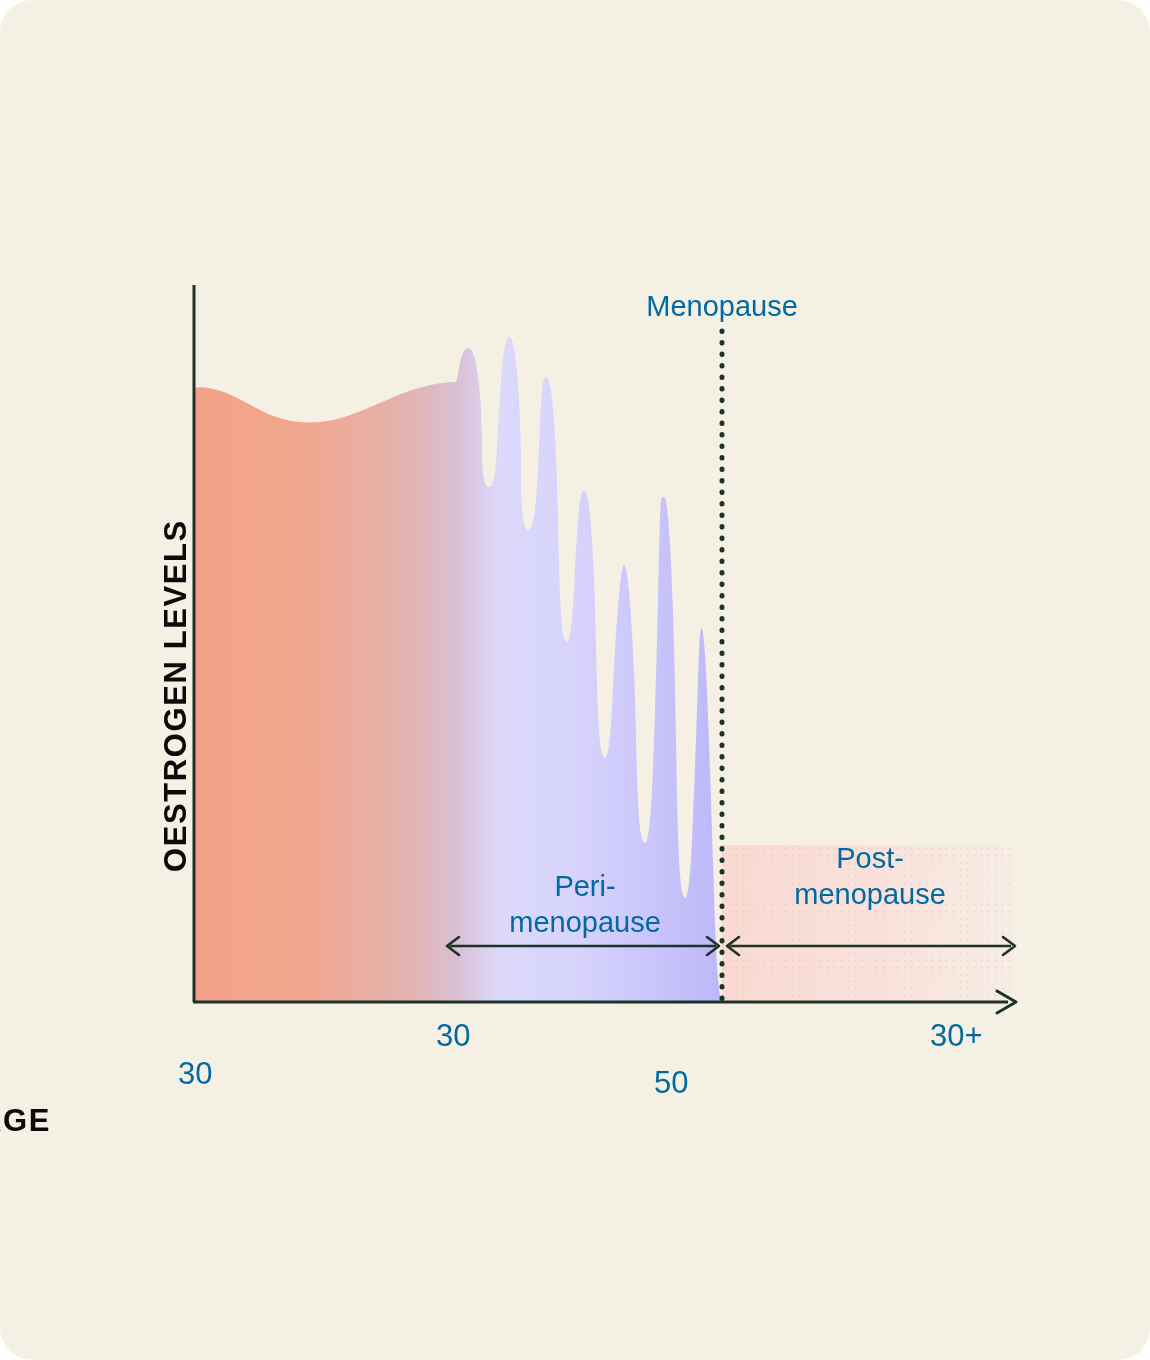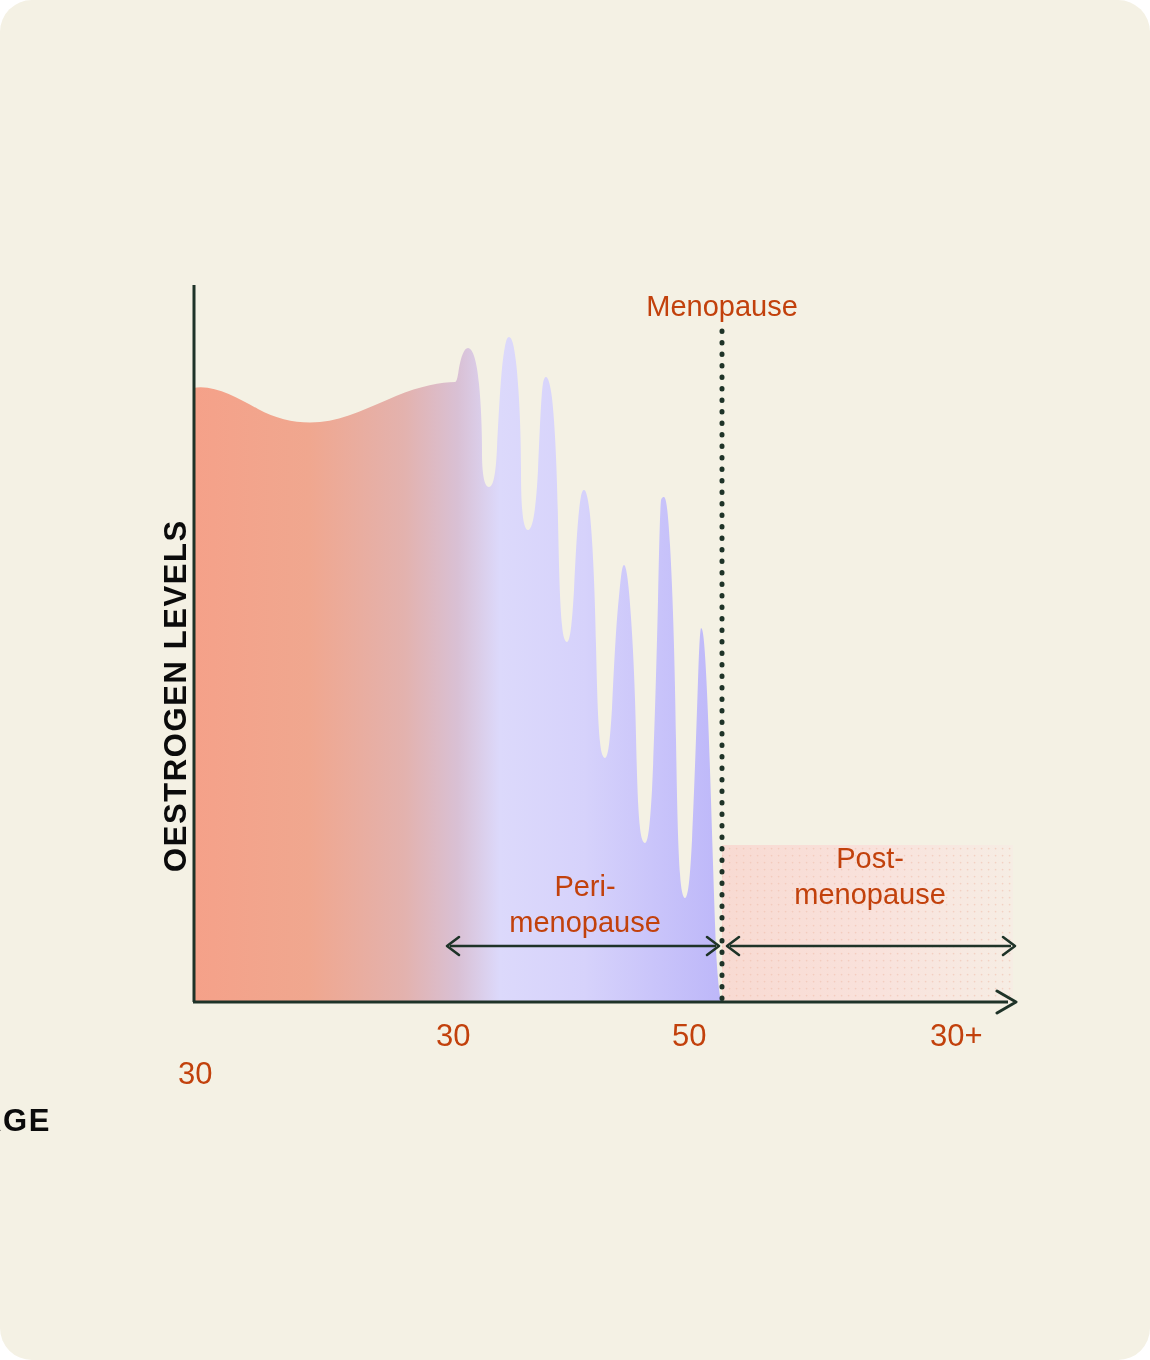--- a/index.html
+++ b/index.html
@@ -23,21 +23,21 @@
   #chart-svg {
     position: absolute;
     left: 0;
     top: 0;
     width: 1150px;
     height: 1360px;
     display: block;
   }
   .lbl {
     position: absolute;
-    color: #c2410c;
+    color: #0369a1;
     white-space: nowrap;
   }
   #y-axis-title {
     left: 0;
     top: 0;
     transform-origin: left top;
     transform: translate(158px, 872px) rotate(-90deg);
     font-size: 31px;
     font-weight: bold;
     letter-spacing: 1.6px;
@@ -74,21 +74,21 @@
     left: 870px;
     top: 840px;
     transform: translateX(-50%);
   }
   .tick-label {
     font-size: 31px;
     top: 1018px;
   }
   #tick-30 { left: 178px; margin-top: 38px; }
   #tick-40 { left: 436px; }
-  #tick-50 { left: 672px; }
+  #tick-50 { left: 654px; margin-top: 47px; }
   #tick-60 { left: 930px; }
 </style>
 </head>
 <body>
 
 <div id="card">
 
   <svg id="chart-svg" viewBox="0 0 1150 1360">
     <defs>
 

